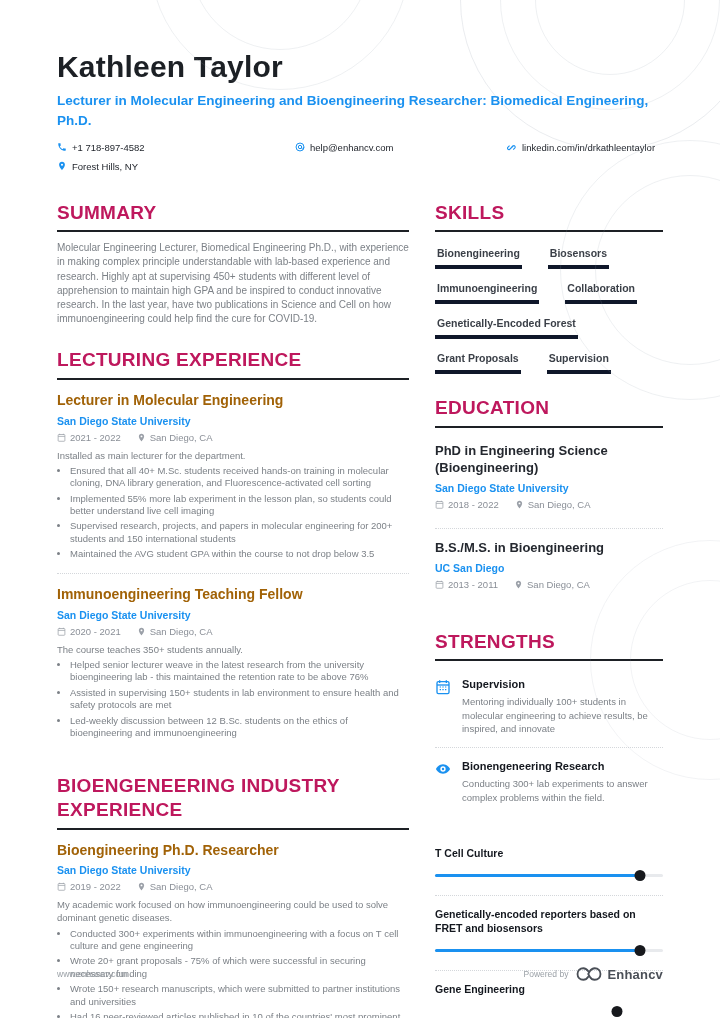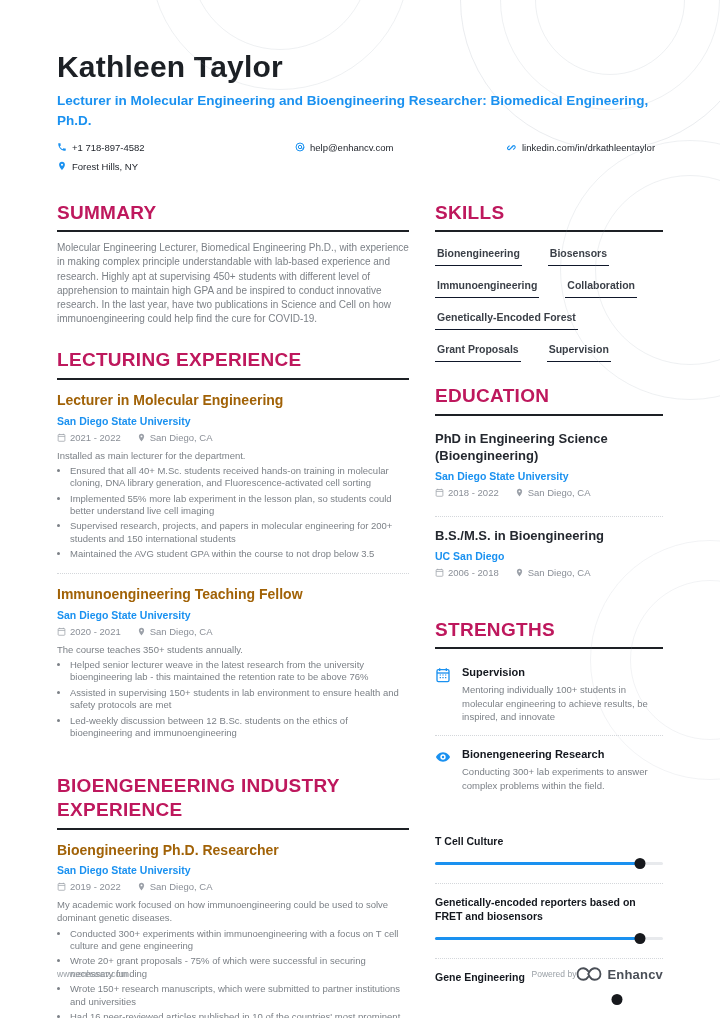--- a/index.html
+++ b/index.html
@@ -44,21 +44,21 @@
   .role { font-size:14px; font-weight:700; color:#a16207; margin-bottom:5px; line-height:1.25; }
   .org { font-size:10.5px; font-weight:700; color:#1a91f0; margin-bottom:5px; }
   .meta { display:flex; gap:16px; align-items:flex-end; font-size:9.5px; color:#8a8f97; margin-bottom:6px; }
   .meta span { display:flex; align-items:center; gap:4px; }
   .desc { font-size:9.5px; line-height:1.4; color:#7c8187; }
   ul.bullets { margin:3px 0 0 13px; }
   ul.bullets li { font-size:9.5px; line-height:1.3; color:#7c8187; margin-bottom:3px; }
   ul.bullets li::marker { color:#7c8187; }
 
   .skills-wrap { display:flex; flex-wrap:wrap; column-gap:26px; row-gap:13px; padding-top:6px; }
-  .skill { font-size:10.5px; font-weight:700; color:#3a3f47; border-bottom:1px solid #0f172a; padding:0 2px 6px 2px; }
+  .skill { font-size:10.5px; font-weight:700; color:#3a3f47; border-bottom:4px solid #0f172a; padding:0 2px 6px 2px; }
 
   .edu-entry { padding:6px 0 12px 0; }
   .edu-entry + .edu-entry { border-top:1px dotted #d4d7db; padding-top:11px; }
   .degree { font-size:13px; font-weight:700; color:#24282f; line-height:1.3; margin-bottom:5px; }
 
   .strength { display:flex; gap:10px; padding:8px 0 12px 0; }
   .strength + .strength { border-top:1px dotted #d4d7db; padding-top:12px; }
   .strength .s-icon { flex:none; width:17px; padding-top:1px; }
   .s-title { font-size:11px; font-weight:800; color:#14181f; margin-bottom:5px; }
   .s-text { font-size:9.5px; line-height:1.4; color:#7c8187; }
@@ -66,21 +66,21 @@
   .exp-item { padding:8px 0 14px 0; }
   .exp-item + .exp-item { border-top:1px dotted #d4d7db; padding-top:11px; }
   .exp-label { font-size:10.5px; font-weight:800; color:#14181f; line-height:1.4; margin-bottom:9px; }
   .slider { position:relative; height:11px; }
   .slider .track { position:absolute; left:0; right:0; top:4px; height:3px; background:#e8eaed; border-radius:2px; }
   .slider .fill { position:absolute; left:0; top:4px; height:3px; background:#1a91f0; border-radius:2px; }
   .slider .knob { position:absolute; top:0; width:11px; height:11px; border-radius:50%; background:#17191d; transform:translateX(-50%); }
 
   .footer { position:absolute; left:57px; right:57px; bottom:36px; display:flex; justify-content:space-between; align-items:center; }
   .site { font-size:8.5px; color:#9aa0a6; text-decoration:none; }
-  .powered { display:flex; align-items:center; }
+  .powered { display:flex; align-items:center; gap:8px; }
   .powered-label { font-size:8.5px; color:#9aa0a6; }
   .brand { display:flex; align-items:center; gap:5px; text-decoration:none; }
   .brand-name { font-size:13px; font-weight:600; color:#4a4f57; letter-spacing:0.2px; }
 </style>
 </head>
 <body>
 
 <div class="page">
   <div class="deco d1"></div>
   <div class="deco d2"></div>
@@ -269,21 +269,21 @@
         <div class="edu-entry">
           <div class="degree">B.S./M.S. in Bioengineering</div>
           <div class="org">UC San Diego</div>
           <div class="meta">
             <span>
               <svg width="9" height="9" viewBox="0 0 24 24" fill="#9ba0a8">
                   <path d="M7 2v3M17 2v3" stroke="#9ba0a8" stroke-width="2"></path>
                   <rect x="3" y="4" width="18" height="18" rx="2" fill="none" stroke="#9ba0a8" stroke-width="2"></rect>
                   <path d="M3 9h18" stroke="#9ba0a8" stroke-width="2"></path>
                 </svg>
-              <span>2006 - 2018</span>
+              <span>2013 - 2011</span>
             </span>
             <span>
               <svg width="9" height="9" viewBox="0 0 24 24" fill="#9ba0a8">
                   <path d="M12 2C8.1 2 5 5.1 5 9c0 5.2 7 13 7 13s7-7.8 7-13c0-3.9-3.1-7-7-7zm0 9.5A2.5 2.5 0 1 1 12 6.5a2.5 2.5 0 0 1 0 5z"></path>
                 </svg>
               <span>San Diego, CA</span>
             </span>
           </div>
         </div>
       </section>

